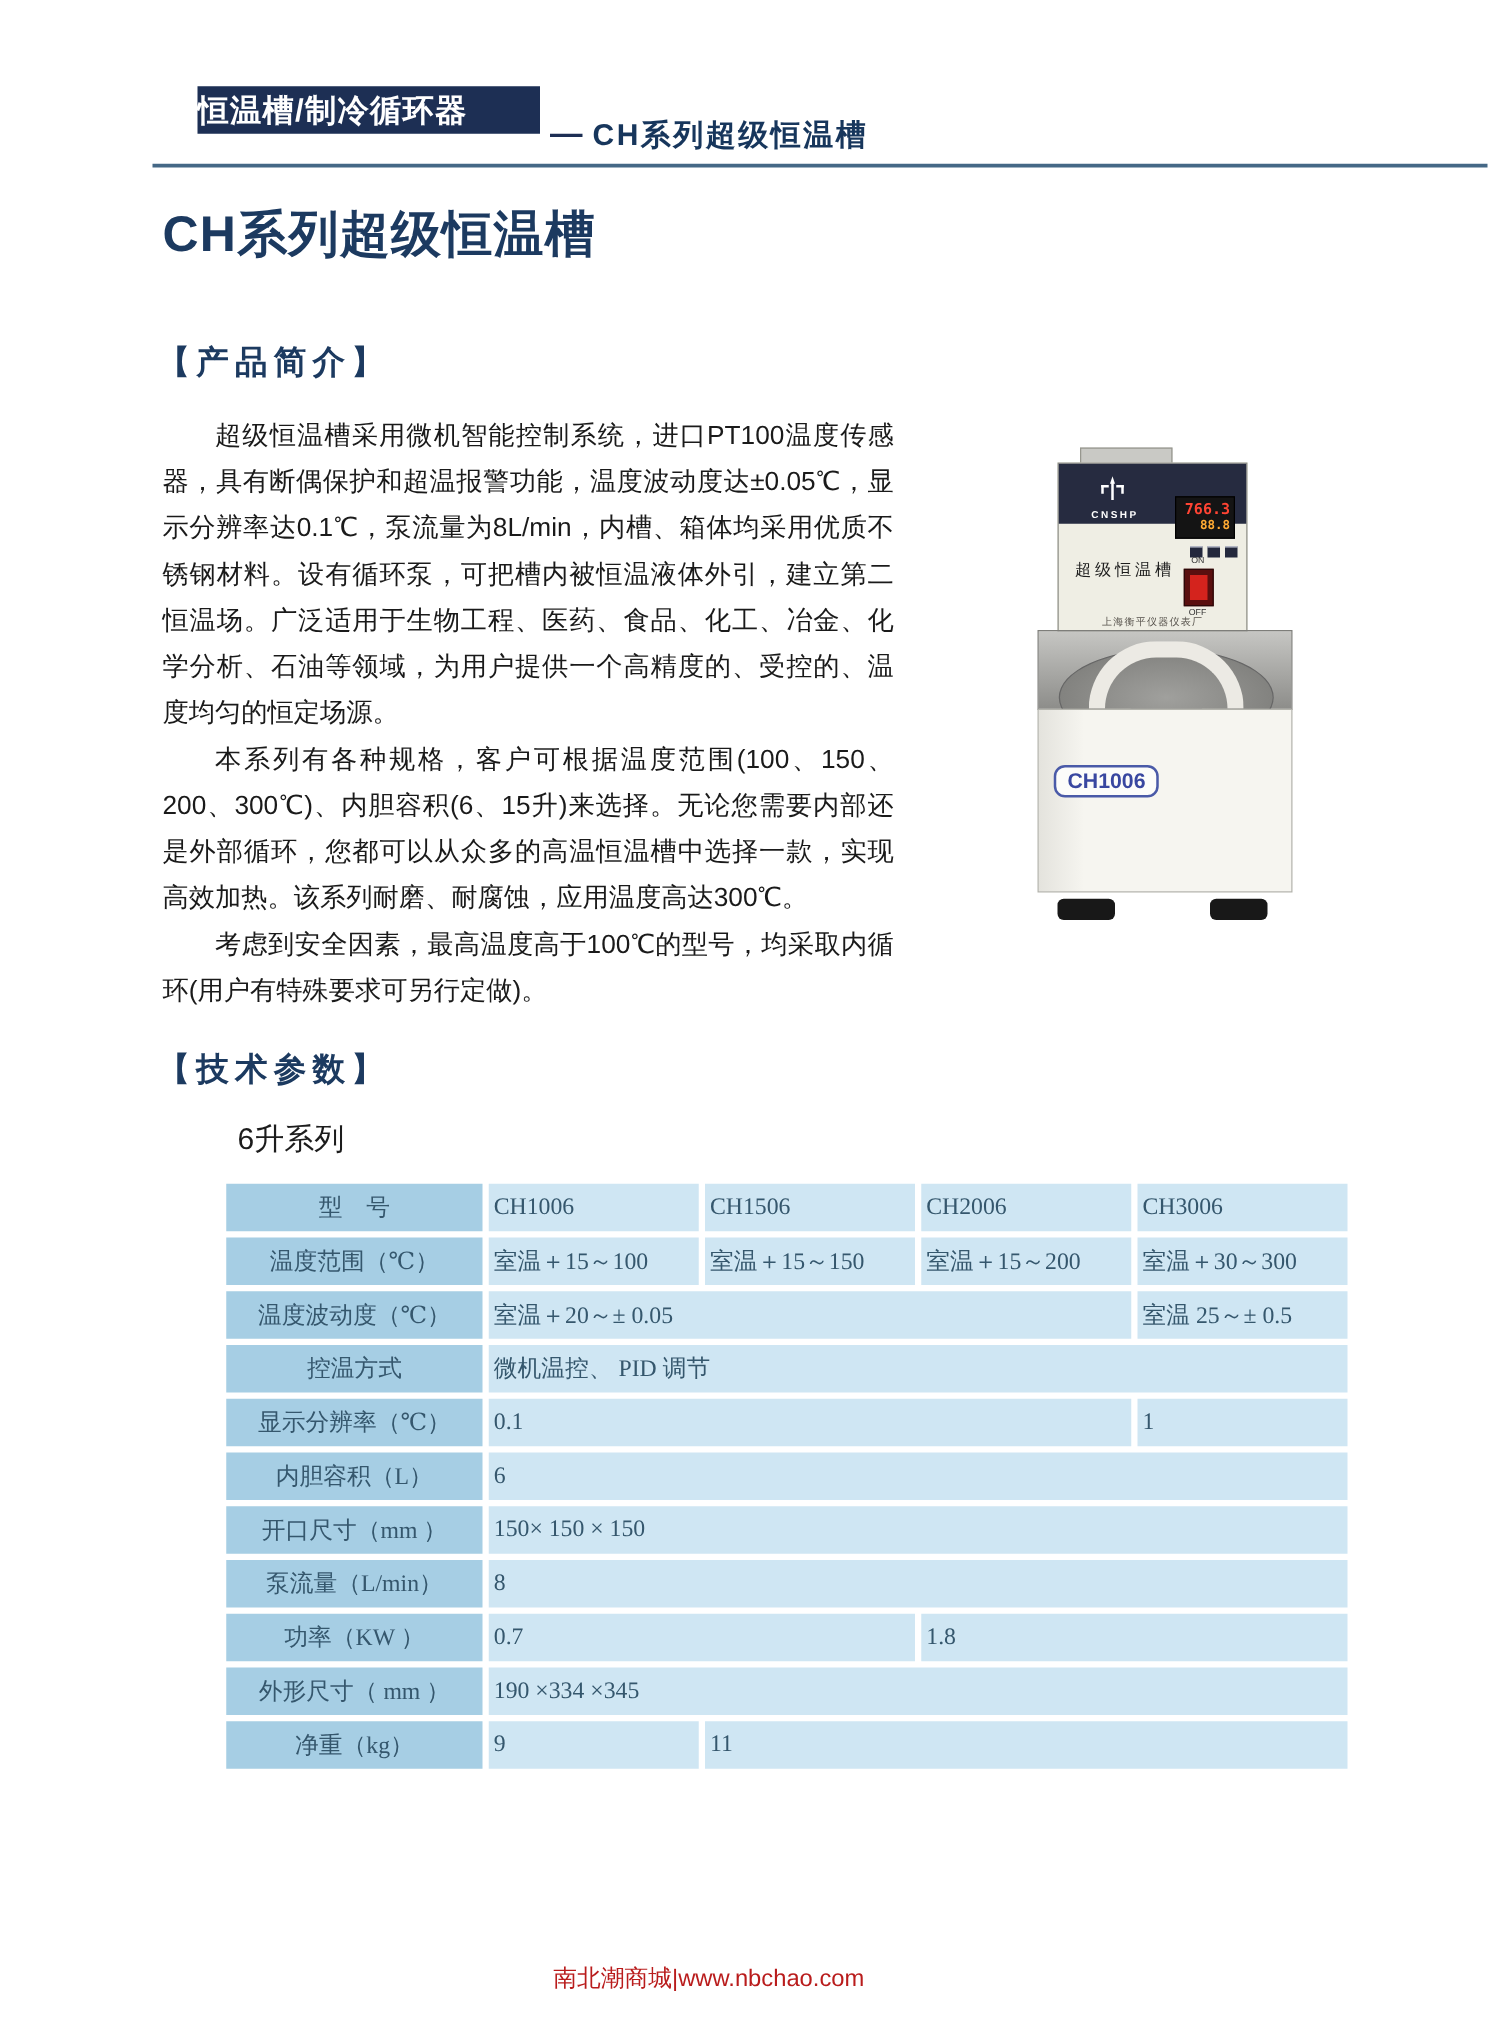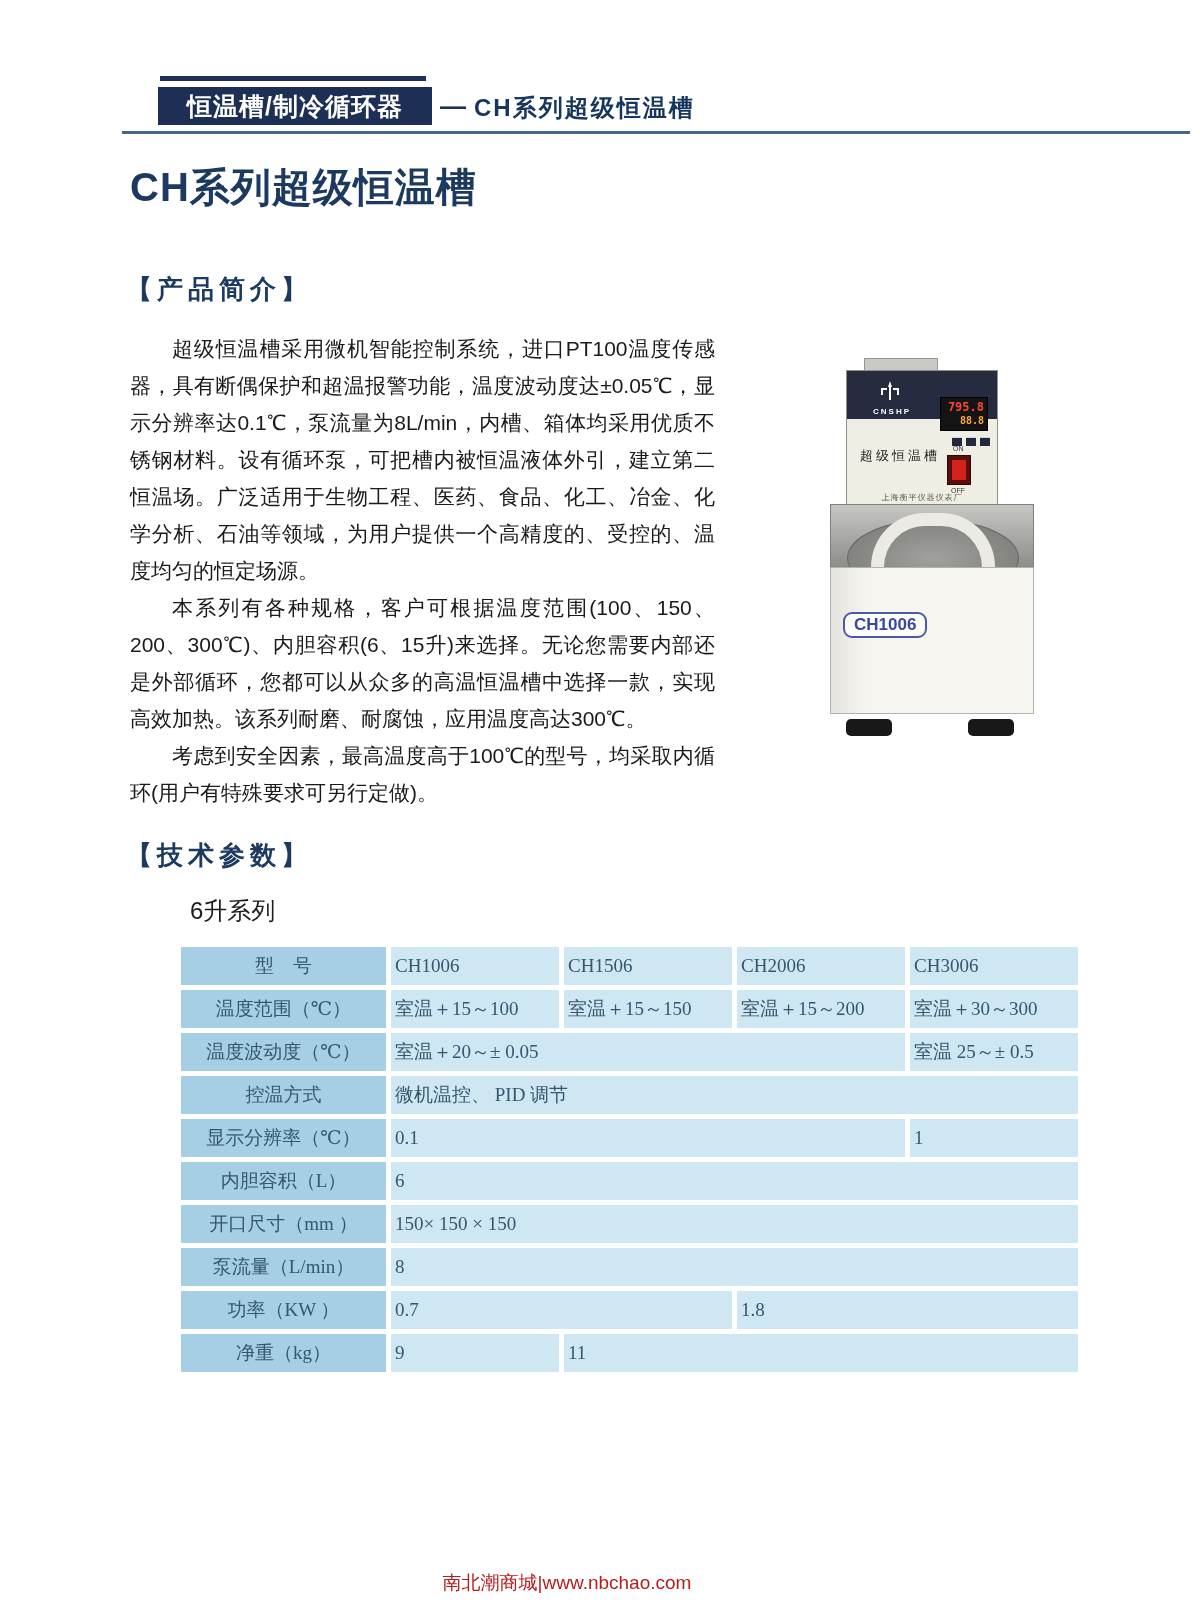--- a/index.html
+++ b/index.html
@@ -1,23 +1,23 @@
 <!DOCTYPE html>
 <html><head>
 <meta charset="utf-8">
 <style>
   html,body{margin:0;padding:0;background:#ffffff;}
   #page{position:relative;width:1200px;height:1616px;background:#ffffff;overflow:hidden;
         font-family:"Liberation Sans",sans-serif;color:#1f1f1f;}
 
   
   .badge-topline{position:absolute;left:160px;top:76px;width:266px;height:5px;background:#1d2f54;}
-  .badge{position:absolute;left:158px;top:87px;width:274px;height:38px;background:#1d2f54;
+  .badge{position:absolute;left:158px;top:69px;width:274px;height:38px;background:#1d2f54;
          color:#ffffff;font-size:25px;font-weight:bold;letter-spacing:1px;
-         display:flex;align-items:center;justify-content:center;}
+         display:flex;align-items:center;}
   .badge-dash{position:absolute;left:440px;top:88px;width:34px;height:36px;
               color:#1d2f54;font-size:26px;font-weight:bold;display:flex;align-items:center;}
   .subtitle{position:absolute;left:474px;top:92px;font-size:24px;font-weight:bold;
             color:#17365c;letter-spacing:2px;}
   .header-rule{position:absolute;left:122px;top:131px;width:1068px;height:3px;background:#456886;}
 
   .page-title{position:absolute;left:130px;top:160px;font-size:40px;font-weight:bold;
               color:#1c3a60;letter-spacing:1px;}
 
   .section-heading{position:absolute;font-size:26px;font-weight:600;color:#1c3a60;letter-spacing:5px;}
@@ -112,21 +112,21 @@
         <svg class="ph-logo" width="22" height="24" viewBox="0 0 22 24">
           <path d="M11 2 L13 8 L9 8 Z" fill="#ffffff"></path>
           <rect x="10" y="7" width="2" height="14" fill="#ffffff"></rect>
           <rect x="2" y="9" width="6" height="2" fill="#ffffff"></rect>
           <rect x="14" y="9" width="6" height="2" fill="#ffffff"></rect>
           <rect x="2" y="9" width="2" height="7" fill="#ffffff"></rect>
           <rect x="18" y="9" width="2" height="7" fill="#ffffff"></rect>
         </svg>
         <div class="ph-brand">CNSHP</div>
         <div class="ph-display">
-          <div class="ph-disp-r1">795.8</div>
+          <div class="ph-disp-r1">766.3</div>
           <div class="ph-disp-r2">88.8</div>
         </div>
       </div>
       <div class="ph-btns">
         <span></span>
         <span></span>
         <span></span>
       </div>
       <div class="ph-head-label">超级恒温槽</div>
       <div class="ph-on">ON</div>
@@ -200,20 +200,24 @@
         <tr>
           <th>泵流量（L/min）</th>
           <td colspan="4">8</td>
         </tr>
         <tr>
           <th>功率（KW ）</th>
           <td colspan="2">0.7</td>
           <td colspan="2">1.8</td>
         </tr>
         <tr>
+          <th>外形尺寸（ mm ）</th>
+          <td colspan="4">190 ×334 ×345</td>
+        </tr>
+        <tr>
           <th>净重（kg）</th>
           <td colspan="1">9</td>
           <td colspan="3">11</td>
         </tr>
       </tbody>
   </table>
 
   <div class="footer">南北潮商城|www.nbchao.com</div>
 
 </div>

